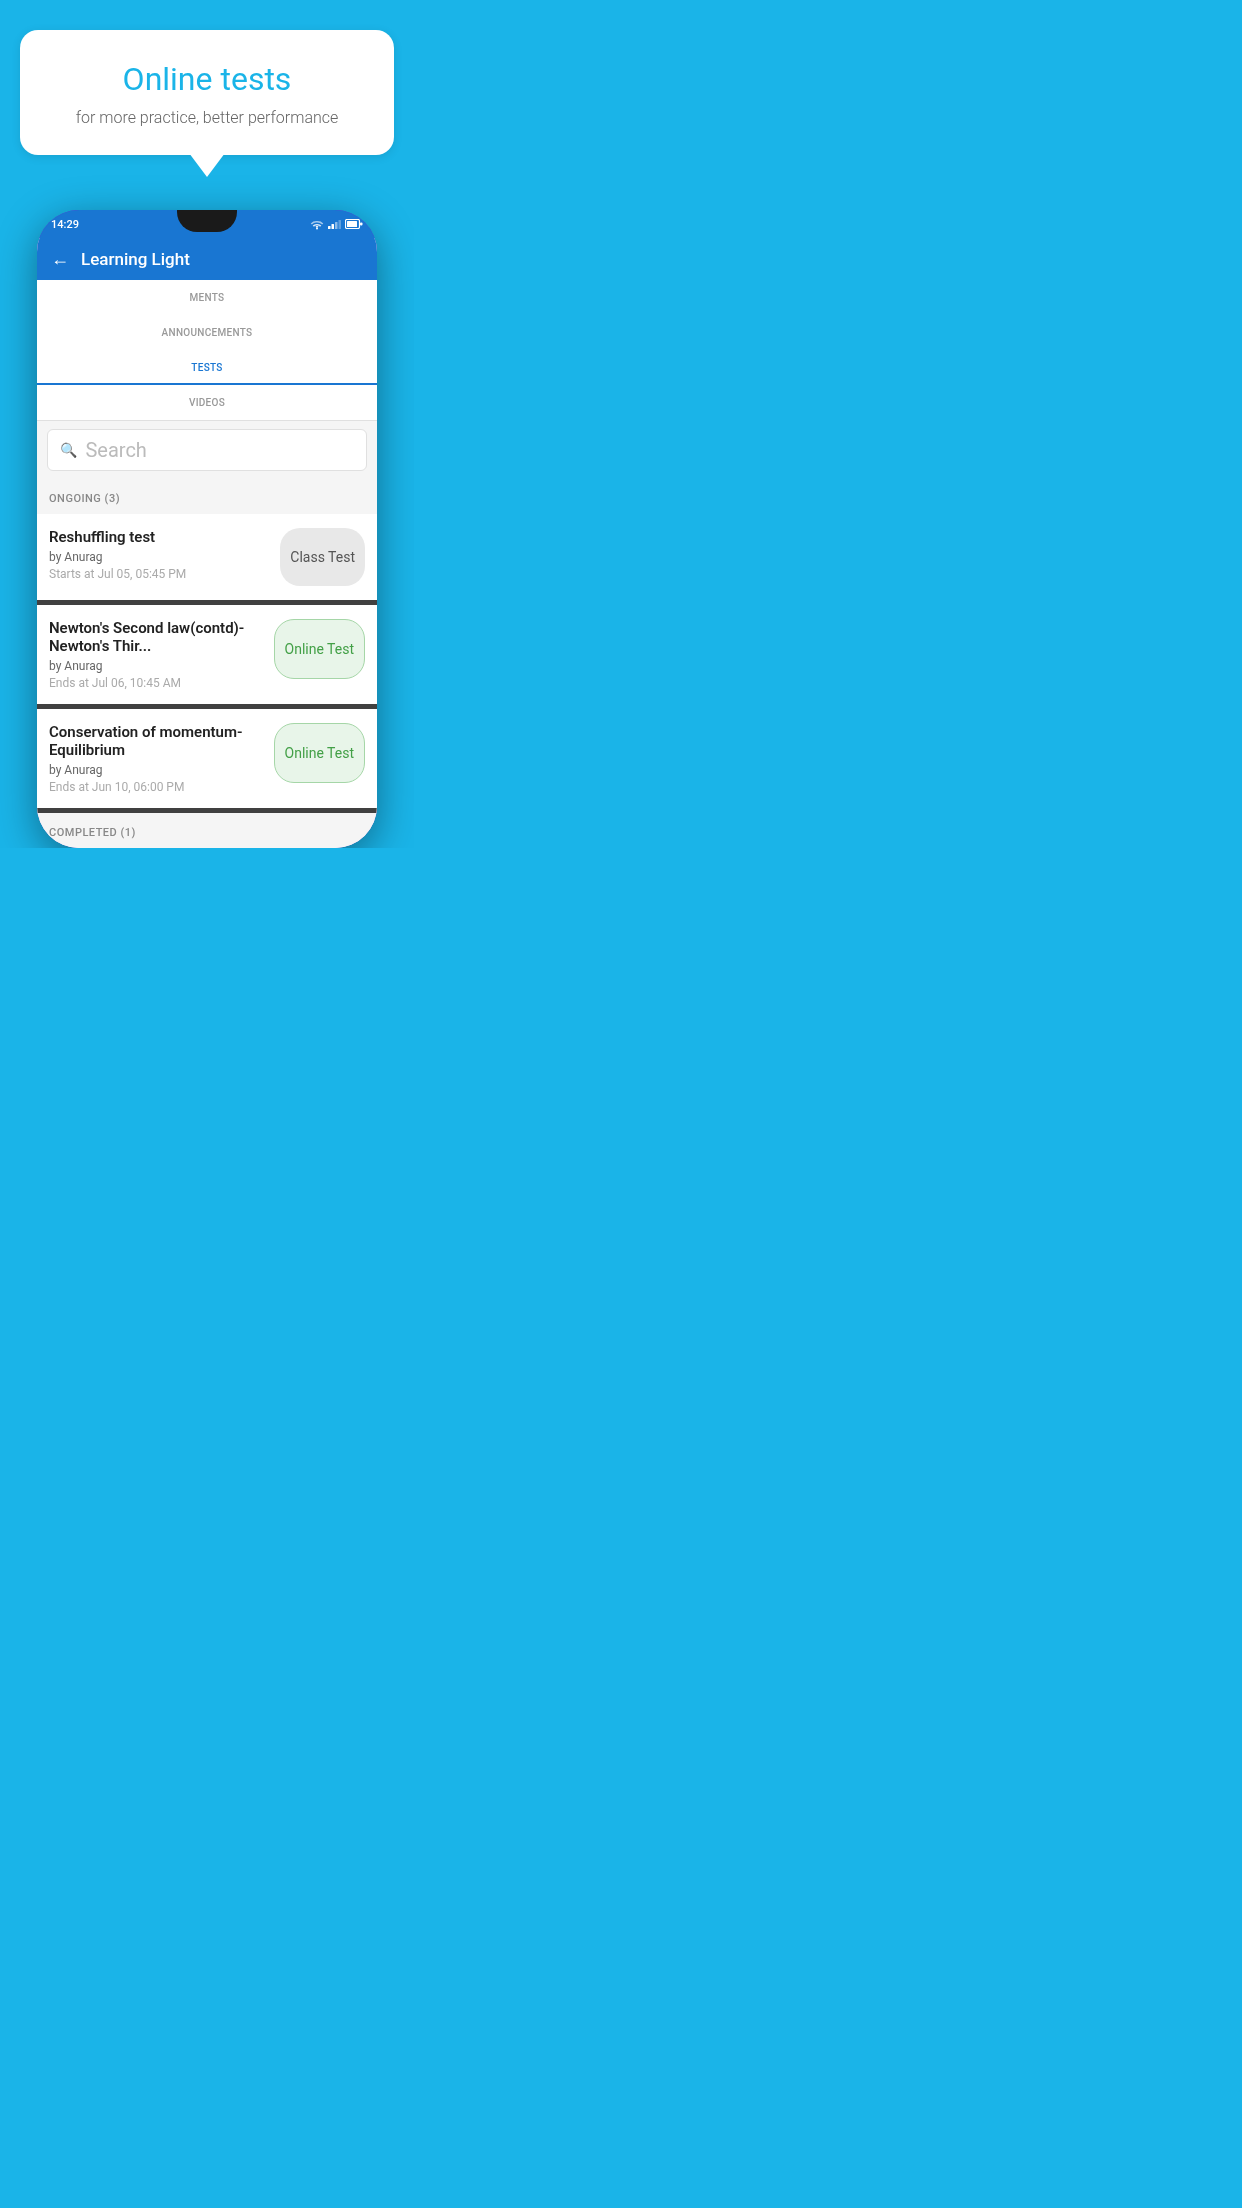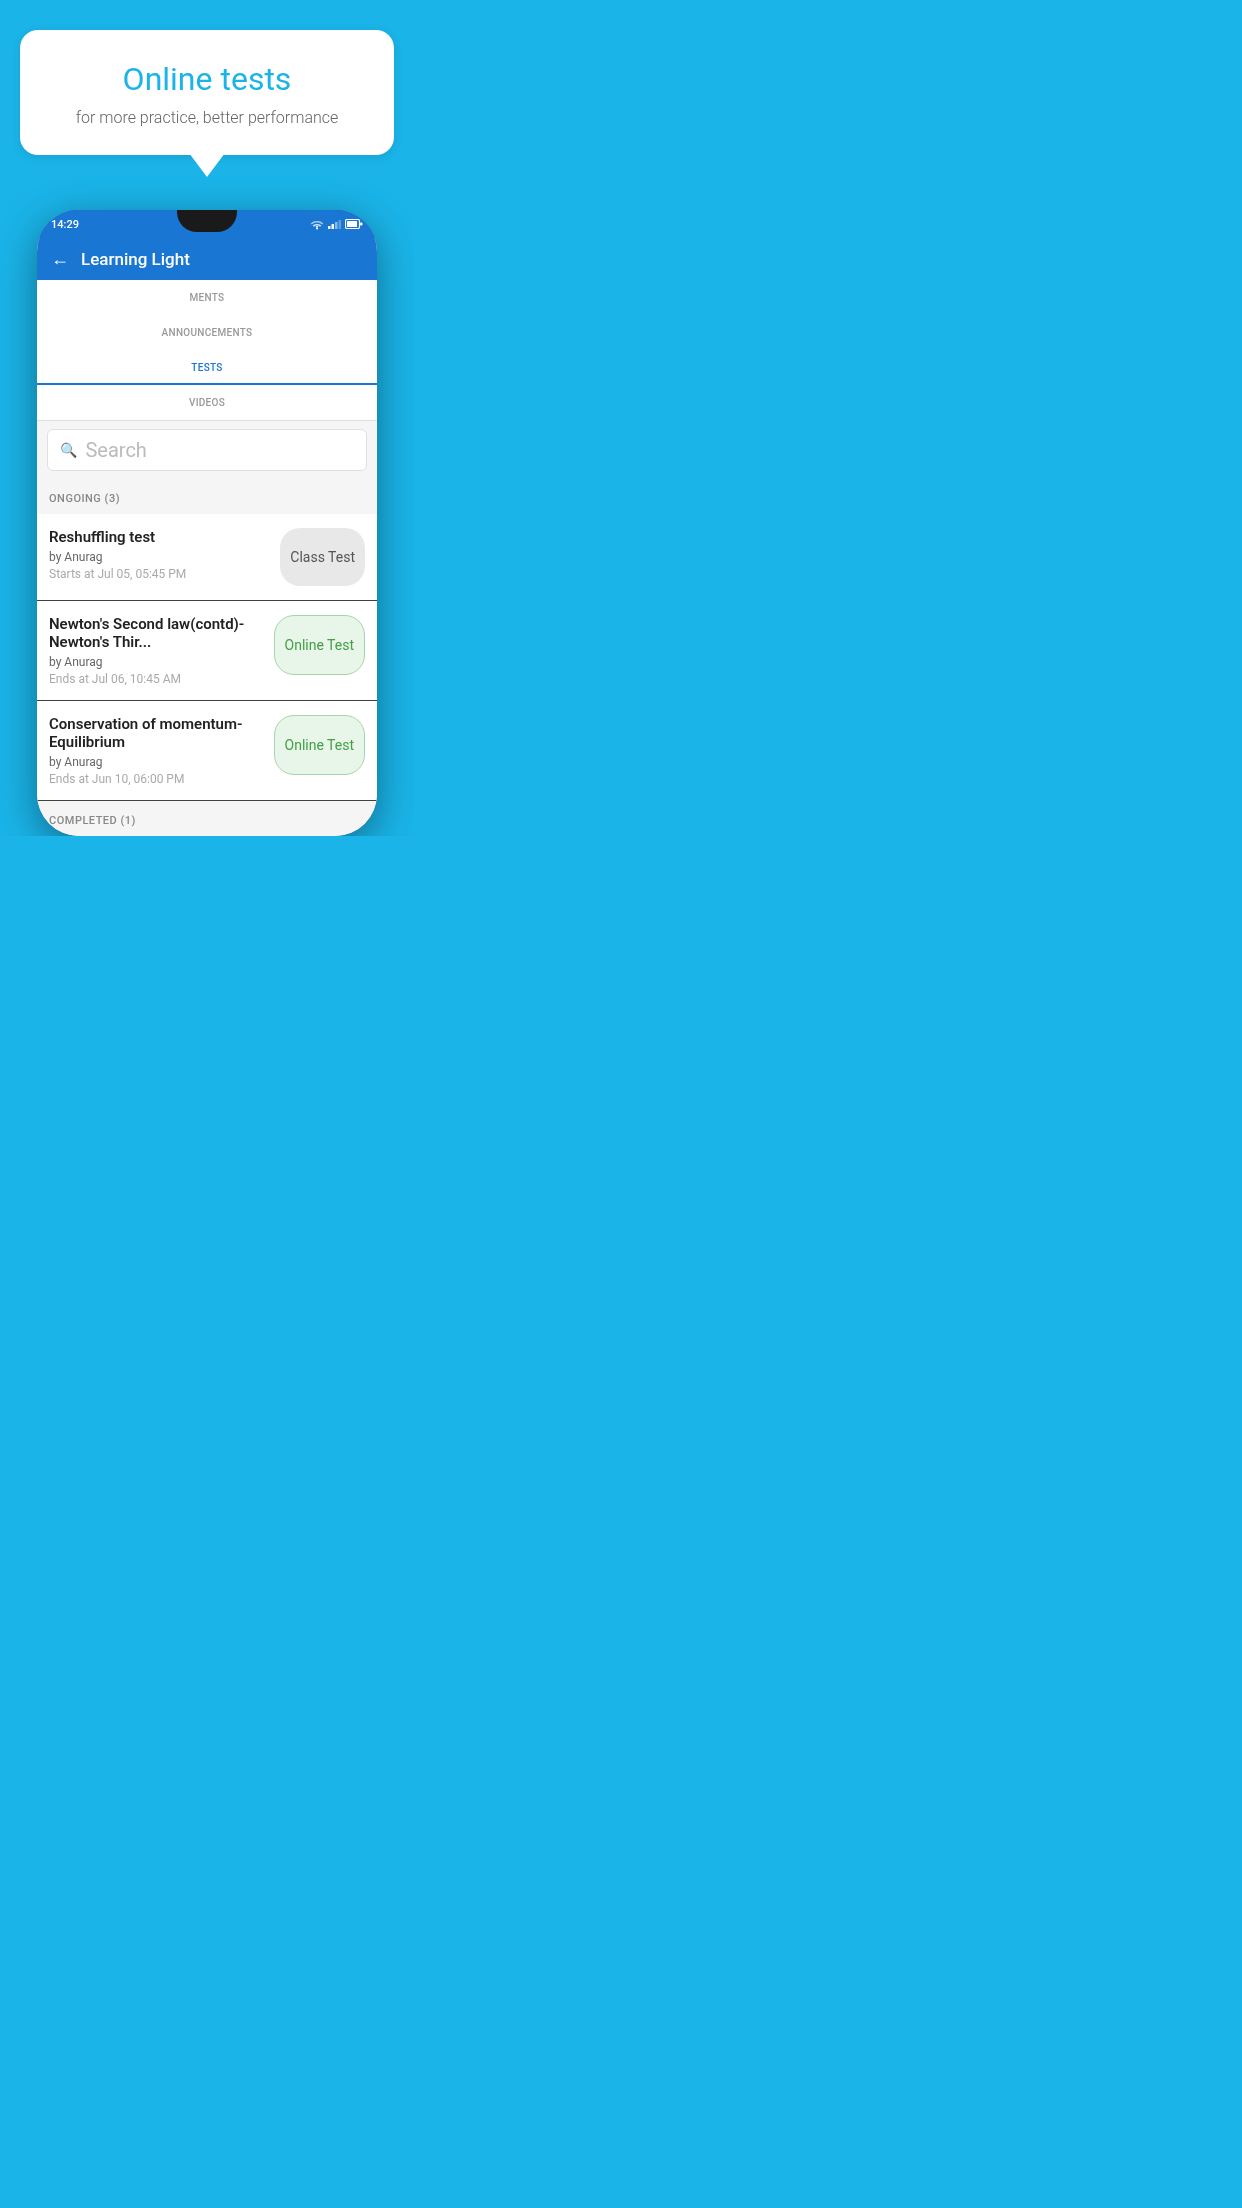--- a/index.html
+++ b/index.html
@@ -210,21 +210,21 @@
       letter-spacing: 0.5px;
     }
 
     
     .test-list {
       background: white;
     }
 
     .test-item {
       padding: 14px 12px;
-      border-bottom: 1px solid #404040;
+      border-bottom: 5px solid #404040;
       display: flex;
       align-items: flex-start;
       justify-content: space-between;
     }
 
     .test-info {
       flex: 1;
       margin-right: 10px;
     }
 

